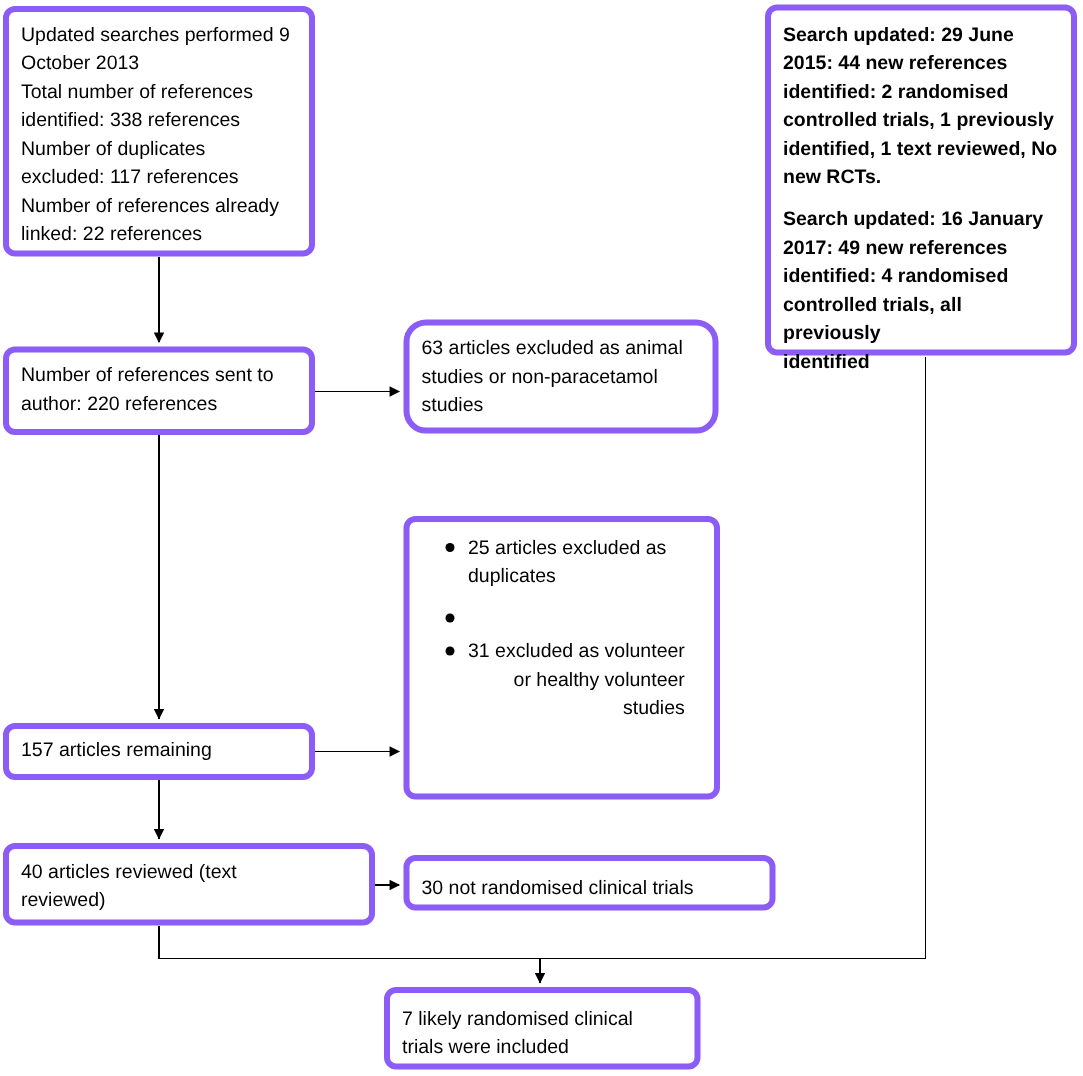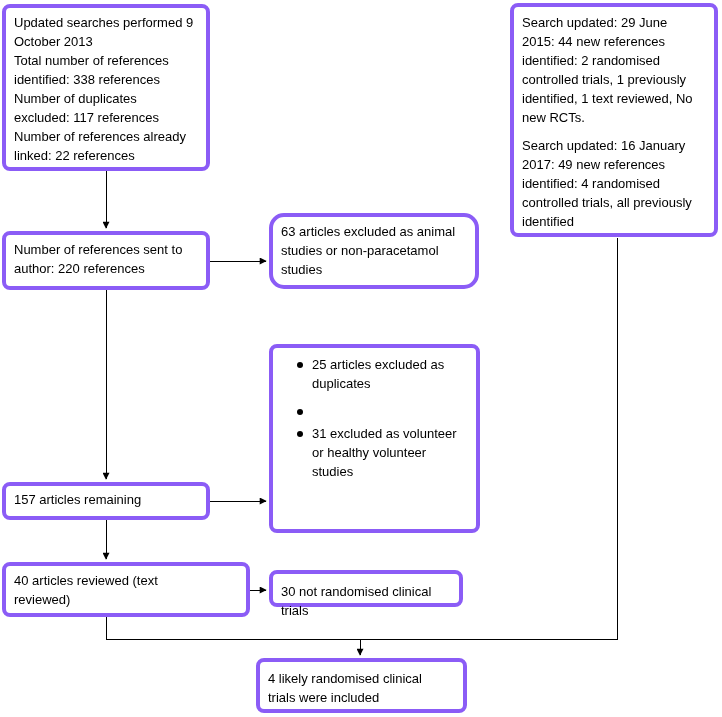--- a/index.html
+++ b/index.html
@@ -30,35 +30,35 @@
   }
   .node p {
     margin: 0;
     white-space: pre-line;
   }
   .node p + p {
     margin-top: 9px;
   }
   
   #box-search-2013    { left: 2px;   top: 4px;   width: 208px; height: 167px; }
-  #box-search-updates { left: 510px; top: 3px;   width: 208px; height: 234px; padding-top: 6px; }
+  #box-search-updates { left: 510px; top: 3px;   width: 208px; height: 234px; padding-top: 6px; font-weight: bold; }
   #box-sent-to-author { left: 2px;   top: 231px; width: 208px; height: 59px;  }
   #box-excluded-animal{ left: 269px; top: 213px; width: 210px; height: 76px; border-radius: 15px;  }
   #box-exclusions     { left: 269px; top: 344px; width: 211px; height: 189px; padding: 7px 10px 7px 24px; }
   #box-remaining      { left: 2px;   top: 482px; width: 208px; height: 38px;  padding-top: 4px; }
   #box-reviewed       { left: 2px;   top: 562px; width: 248px; height: 55px;  }
-  #box-not-randomised { left: 269px; top: 570px; width: 194px; height: 37px;  padding-top: 8px; }
+  #box-not-randomised { left: 269px; top: 570px; width: 248px; height: 37px;  padding-top: 8px; }
   #box-included       { left: 256px; top: 658px; width: 211px; height: 55px;  padding-top: 7px; }
 
   .bullet-item {
     display: flex;
     align-items: flex-start;
     margin-bottom: 9px;
   }
-  .bullet-item:last-child { margin-bottom: 0; }
+  .bullet-item:last-child { margin-bottom: 0; text-align: right; }
   .bullet-dot {
     flex: 0 0 auto;
     width: 6px;
     height: 6px;
     border-radius: 50%;
     background: #000000;
     margin: 7px 9px 0 0;
   }
   .bullet-text { white-space: pre-line; }
 
@@ -165,17 +165,17 @@
   <div class="node" id="box-reviewed">
     <div class="node-text">40 articles reviewed (text
 reviewed)</div>
   </div>
 
   <div class="node" id="box-not-randomised">
     <div class="node-text">30 not randomised clinical trials</div>
   </div>
 
   <div class="node" id="box-included">
-    <div class="node-text">4 likely randomised clinical
+    <div class="node-text">7 likely randomised clinical
 trials were included</div>
   </div>
 
 </div>
 
 </body></html>

